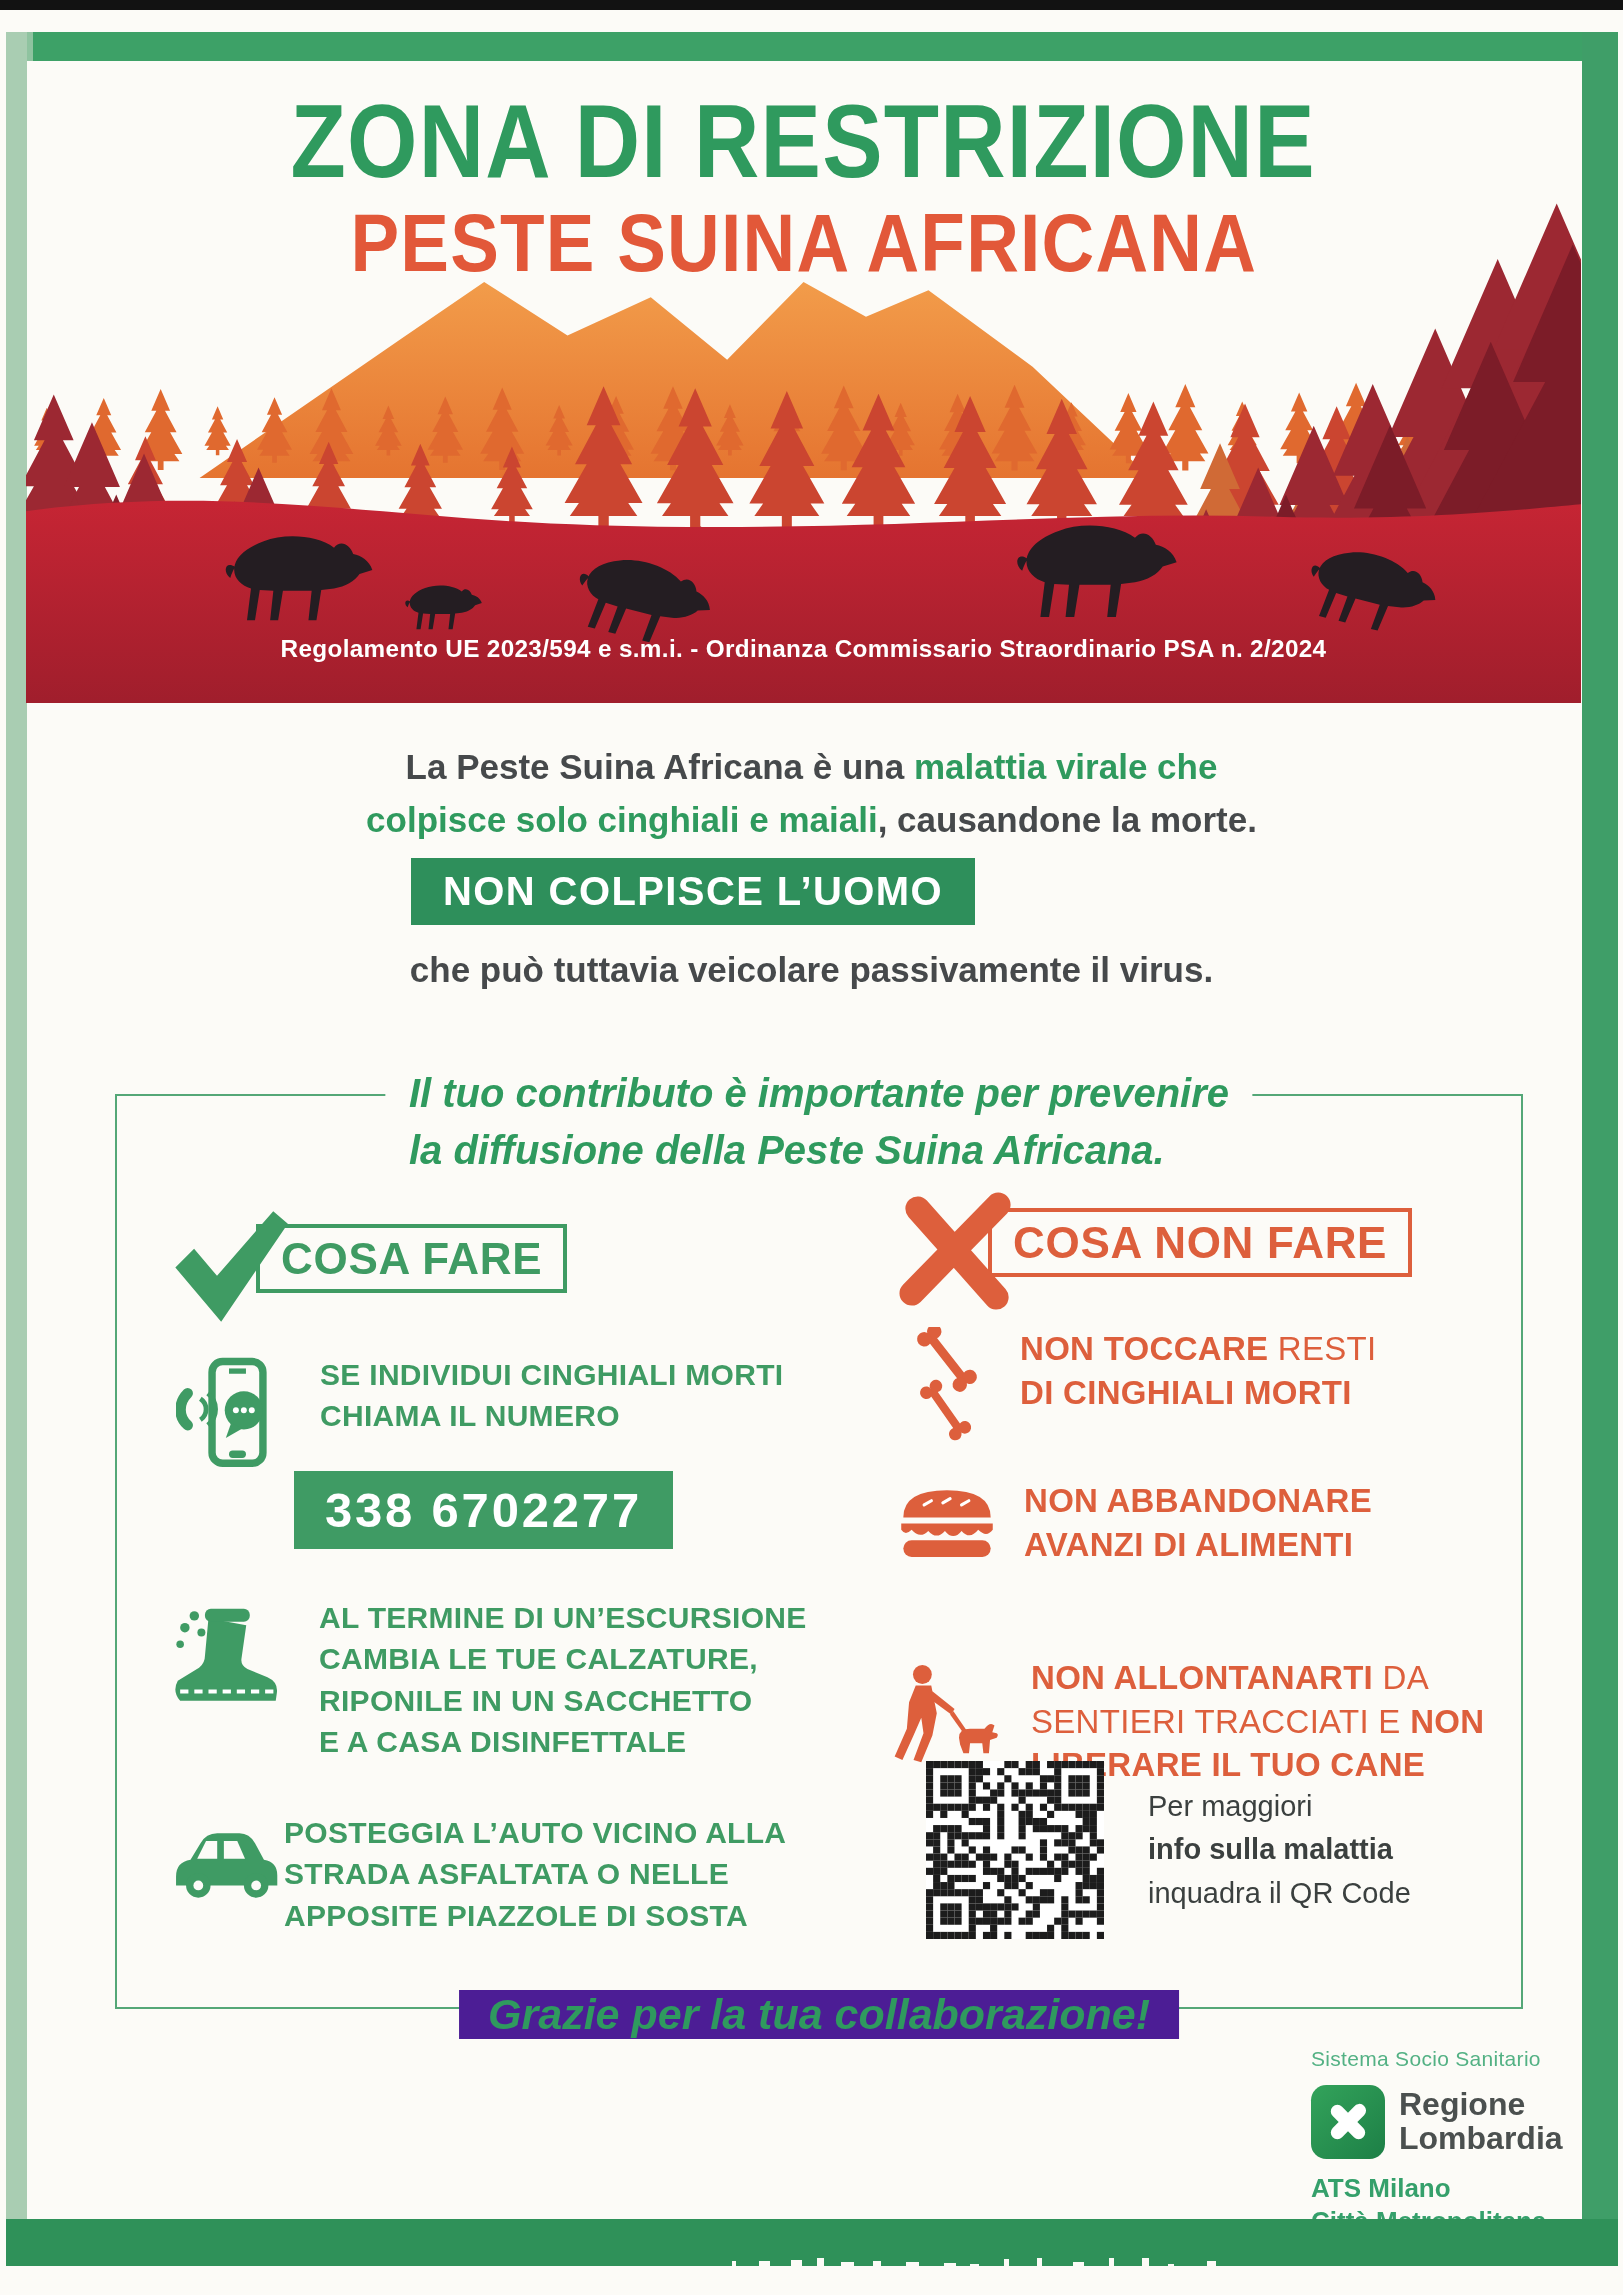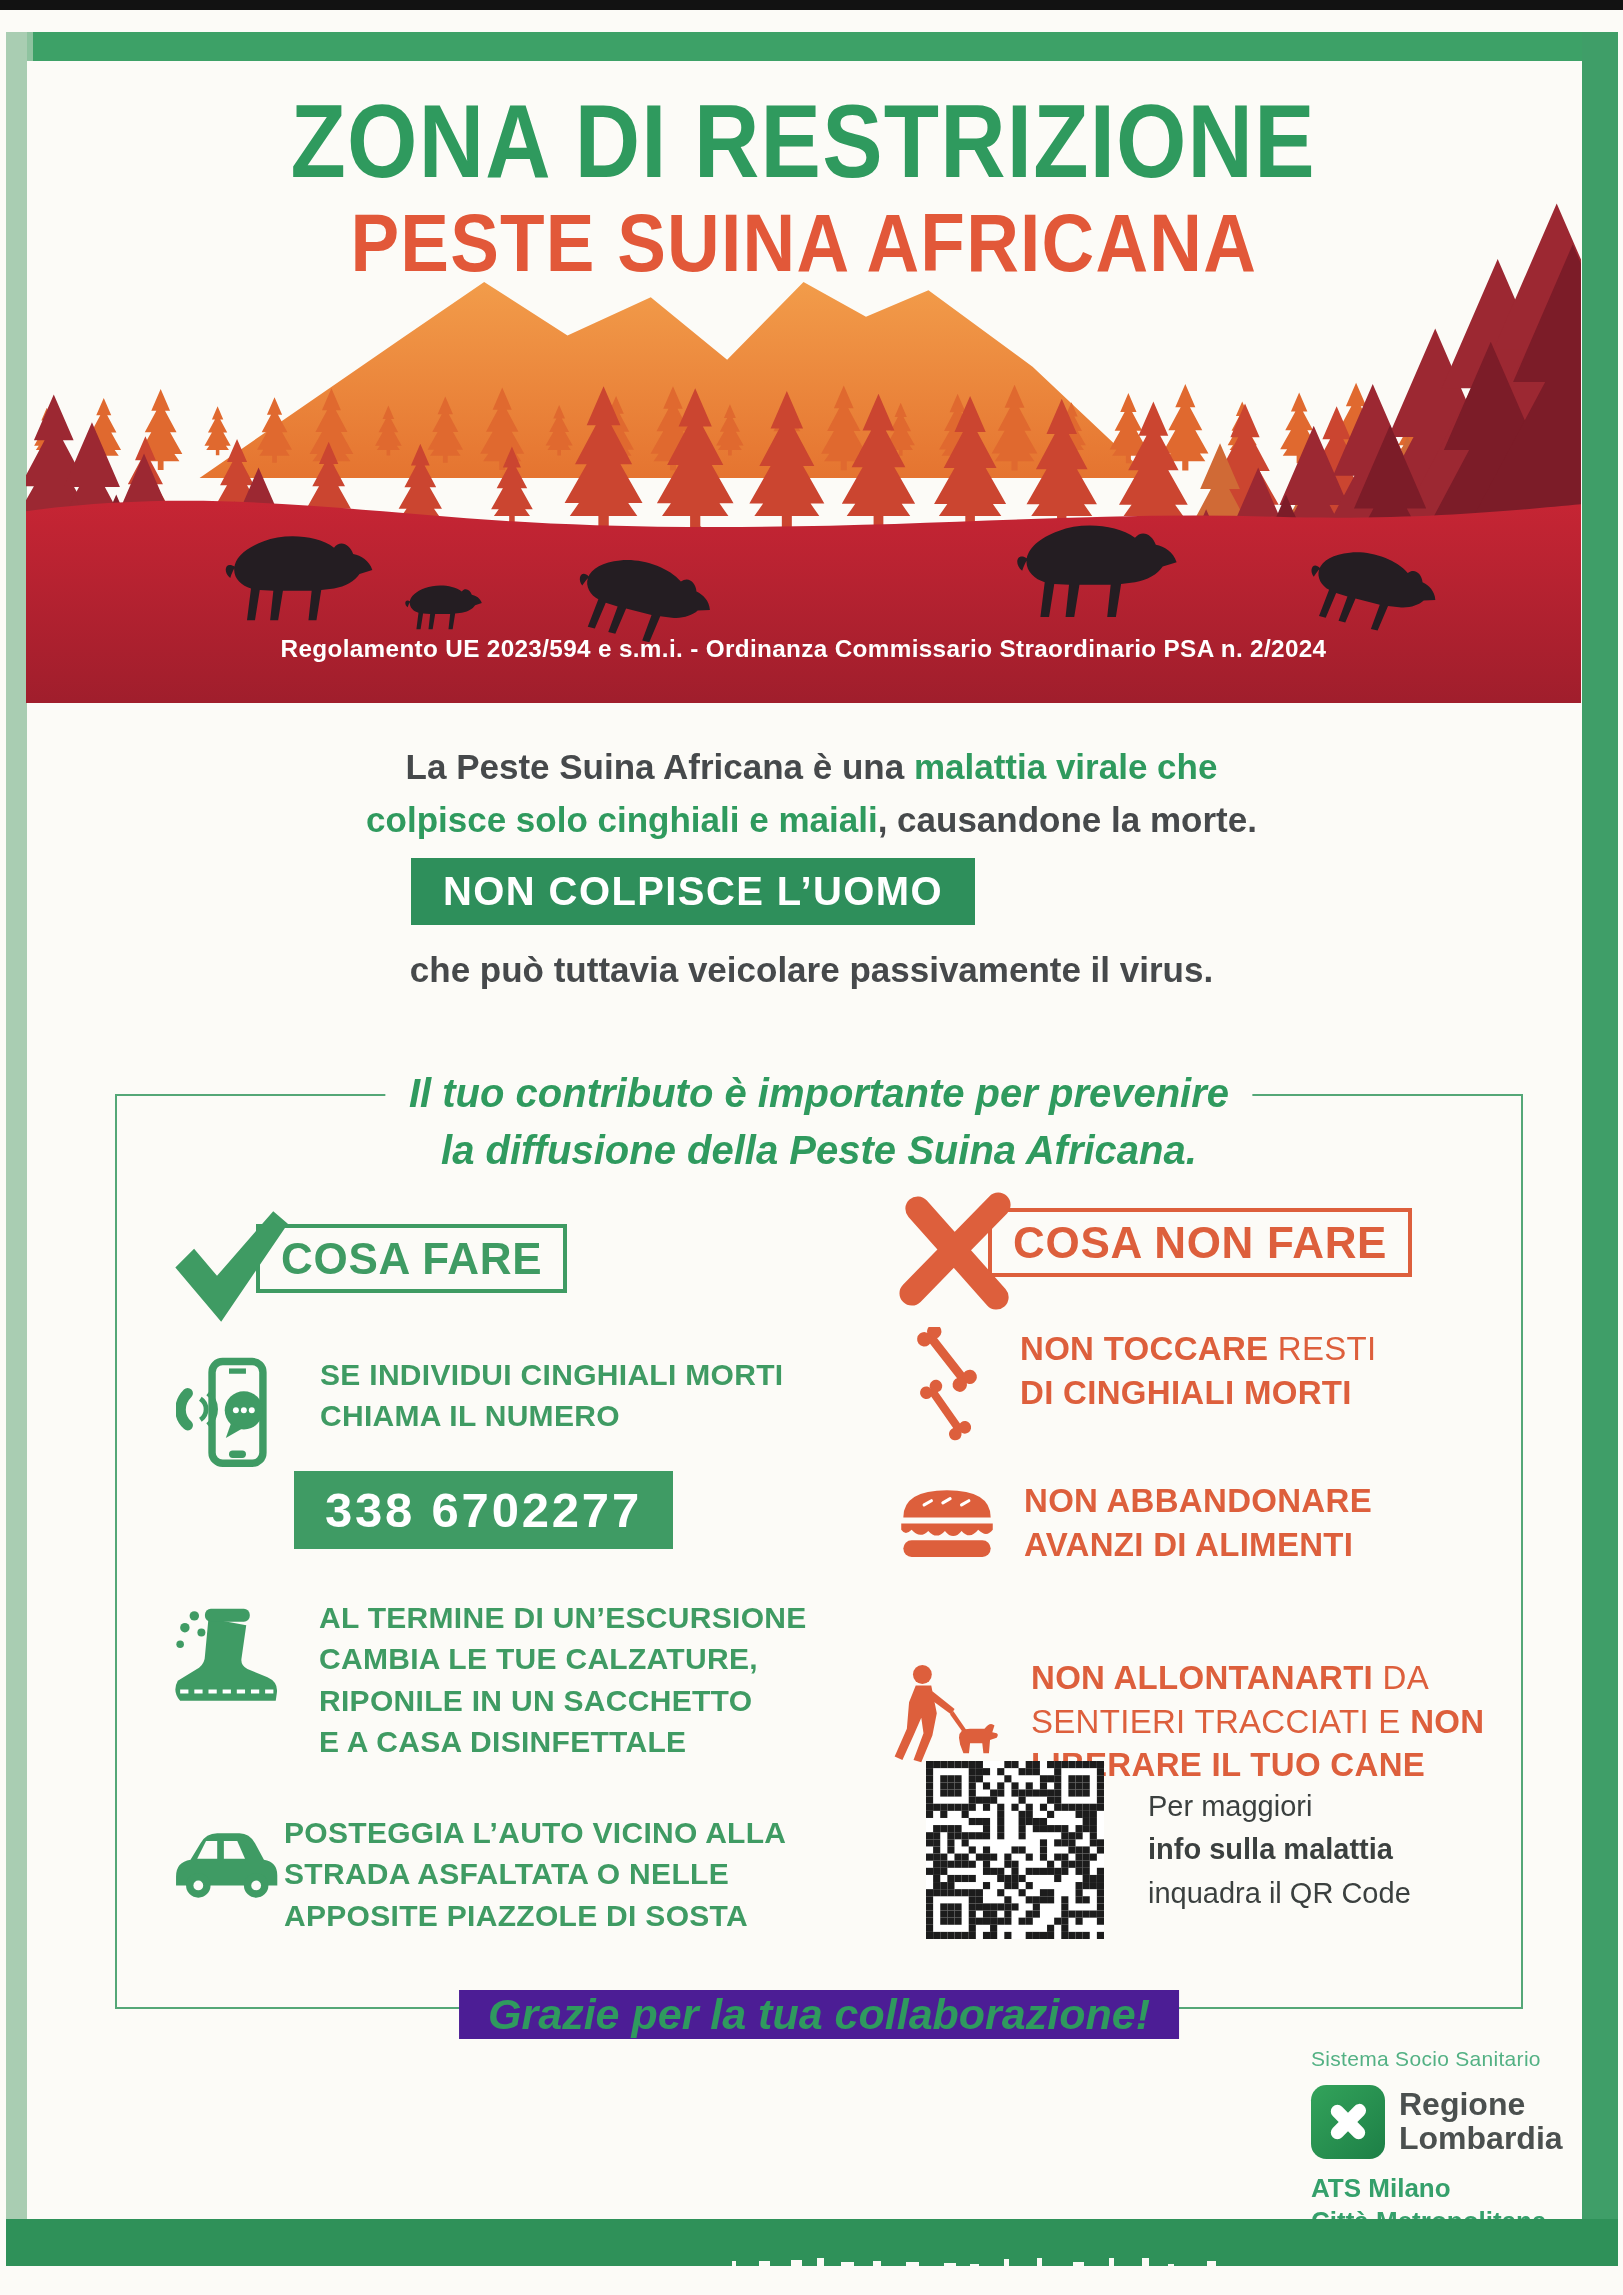--- a/index.html
+++ b/index.html
@@ -40,21 +40,21 @@
   .banner-wrap { position:absolute; left:0; top:858px; width:1386px; text-align:center; }
   .banner { display:inline-block; background:#2e8f5b; color:#ffffff; font-weight:700;
             font-size:40px; letter-spacing:1.4px; padding:11px 32px; }
   .after-banner { position:absolute; left:0; top:950px; width:1623px; text-align:center;
                   font-size:35px; font-weight:700; color:#46494b; }
 
   
   .pbox { position:absolute; left:115px; top:1094px; width:1408px; height:915px;
           border:2.8px solid #54a777; }
   .pbox-heading { position:absolute; top:-31px; left:50%; transform:translateX(-50%);
-                  background:#fcfbf7; padding:0 23.6px; text-align:center; white-space:nowrap;
+                  background:#fcfbf7; padding:0 23.6px; text-align:left; white-space:nowrap;
                   font-size:40px; font-weight:700; font-style:italic; color:#2f9a5e; line-height:1.42; }
   .thanks { position:absolute; bottom:-32px; left:50%; transform:translateX(-50%);
             background:#4c1d95; padding:0 29px; white-space:nowrap;
             font-size:43px; font-weight:700; font-style:italic; color:#2f9a5e; }
 
   .sec-label { display:inline-block; border:4.2px solid; padding:5.6px 21px;
                font-size:44px; font-weight:700; letter-spacing:0.7px; white-space:nowrap; }
   .do-header  { position:absolute; left:139px; top:128px; color:#3f9b63; }
   .dont-header{ position:absolute; left:871px; top:112px; color:#dd5f3c; }
   .hdr-icn { position:absolute; }

